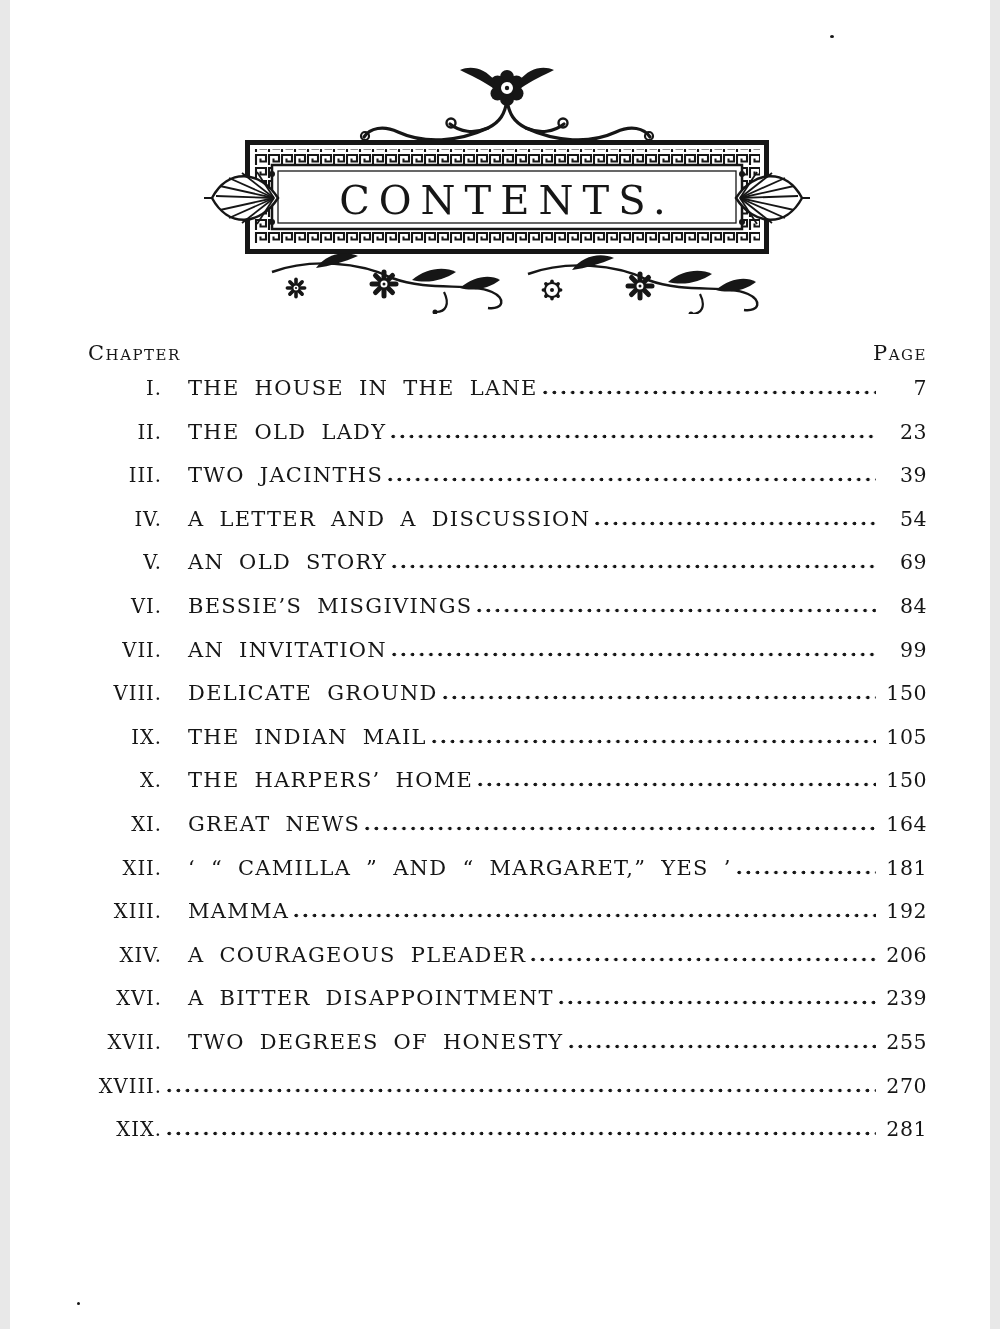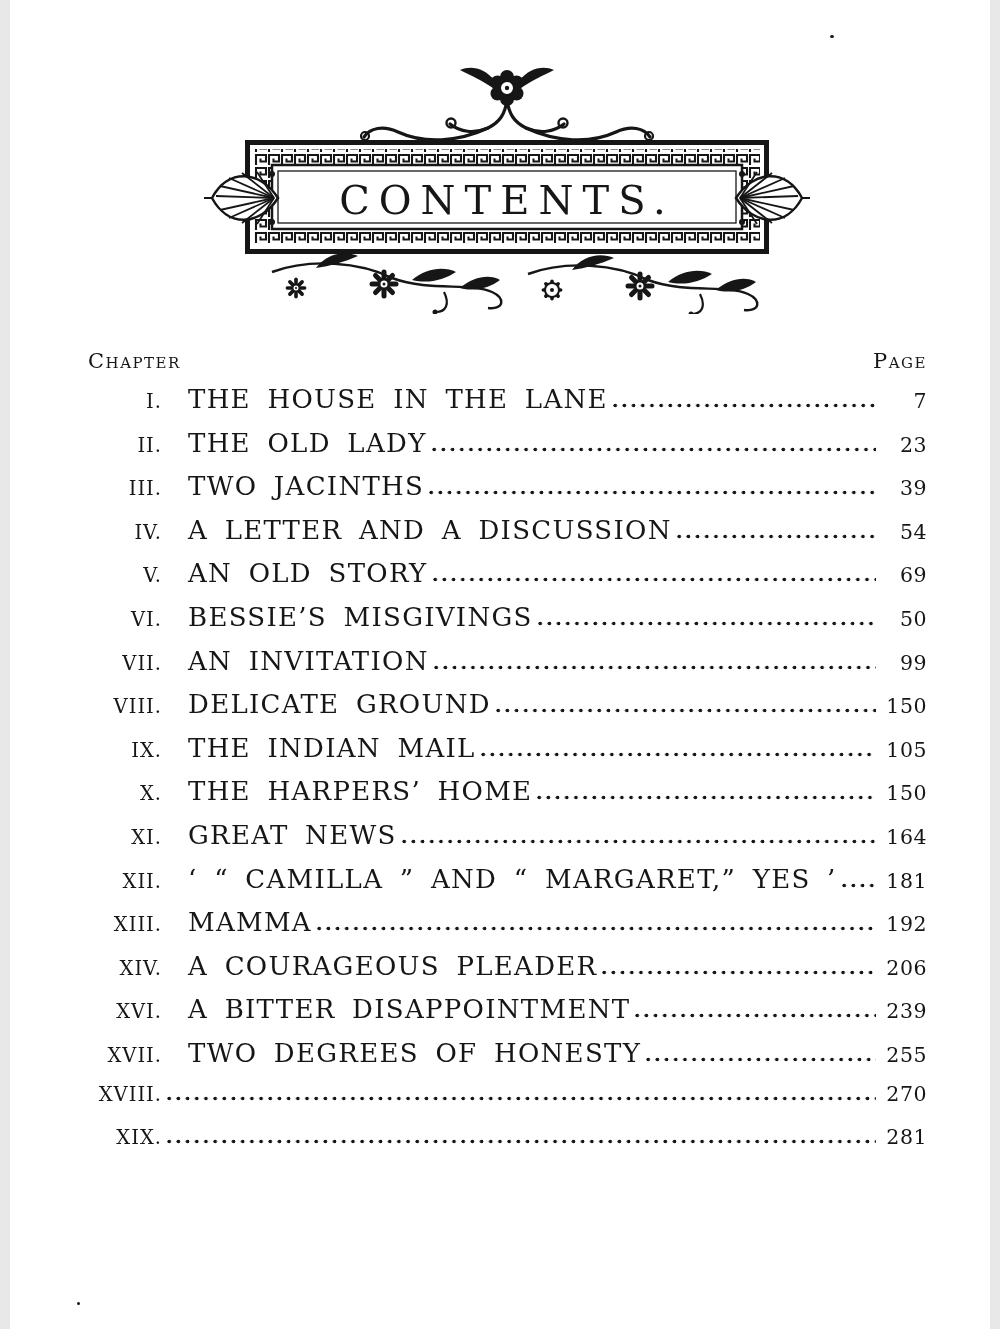--- a/index.html
+++ b/index.html
@@ -33,21 +33,21 @@
     letter-spacing: 9px;
     color: var(--ink);
     white-space: nowrap;
   }
 
   
   .toc {
     position: absolute;
     left: 78px;
     right: 63px;
-    top: 350px;
+    top: 342px;
   }
   .toc-header {
     display: flex;
     justify-content: space-between;
     align-items: baseline;
     font-variant-caps: small-caps;
     font-size: 21px;
     letter-spacing: 1.5px;
     line-height: 22px;
   }
@@ -61,21 +61,21 @@
     flex: none;
     width: 74px;
     text-align: right;
     font-size: 19.5px;
     letter-spacing: 1px;
     white-space: nowrap;
   }
   .title {
     flex: none;
     margin-left: 26px;
-    font-size: 26px;
+    font-size: 21px;
     letter-spacing: 1.3px;
     word-spacing: 7px;
     white-space: nowrap;
   }
   .leader {
     flex: 1 1 auto;
     height: 5px;
     margin: 0 3px 0 5px;
     background-image: radial-gradient(circle at 2.2px 2.5px, var(--ink) 1.6px, transparent 2.1px);
     background-size: 9.2px 5px;
@@ -242,21 +242,21 @@
       <span class="num">V.</span>
       <span class="title">AN OLD STORY</span>
       <span class="leader"></span>
       <span class="pg">69</span>
     </div>
 
     <div class="toc-row">
       <span class="num">VI.</span>
       <span class="title">BESSIE’S MISGIVINGS</span>
       <span class="leader"></span>
-      <span class="pg">50</span>
+      <span class="pg">84</span>
     </div>
 
     <div class="toc-row">
       <span class="num">VII.</span>
       <span class="title">AN INVITATION</span>
       <span class="leader"></span>
       <span class="pg">99</span>
     </div>
 
     <div class="toc-row">

